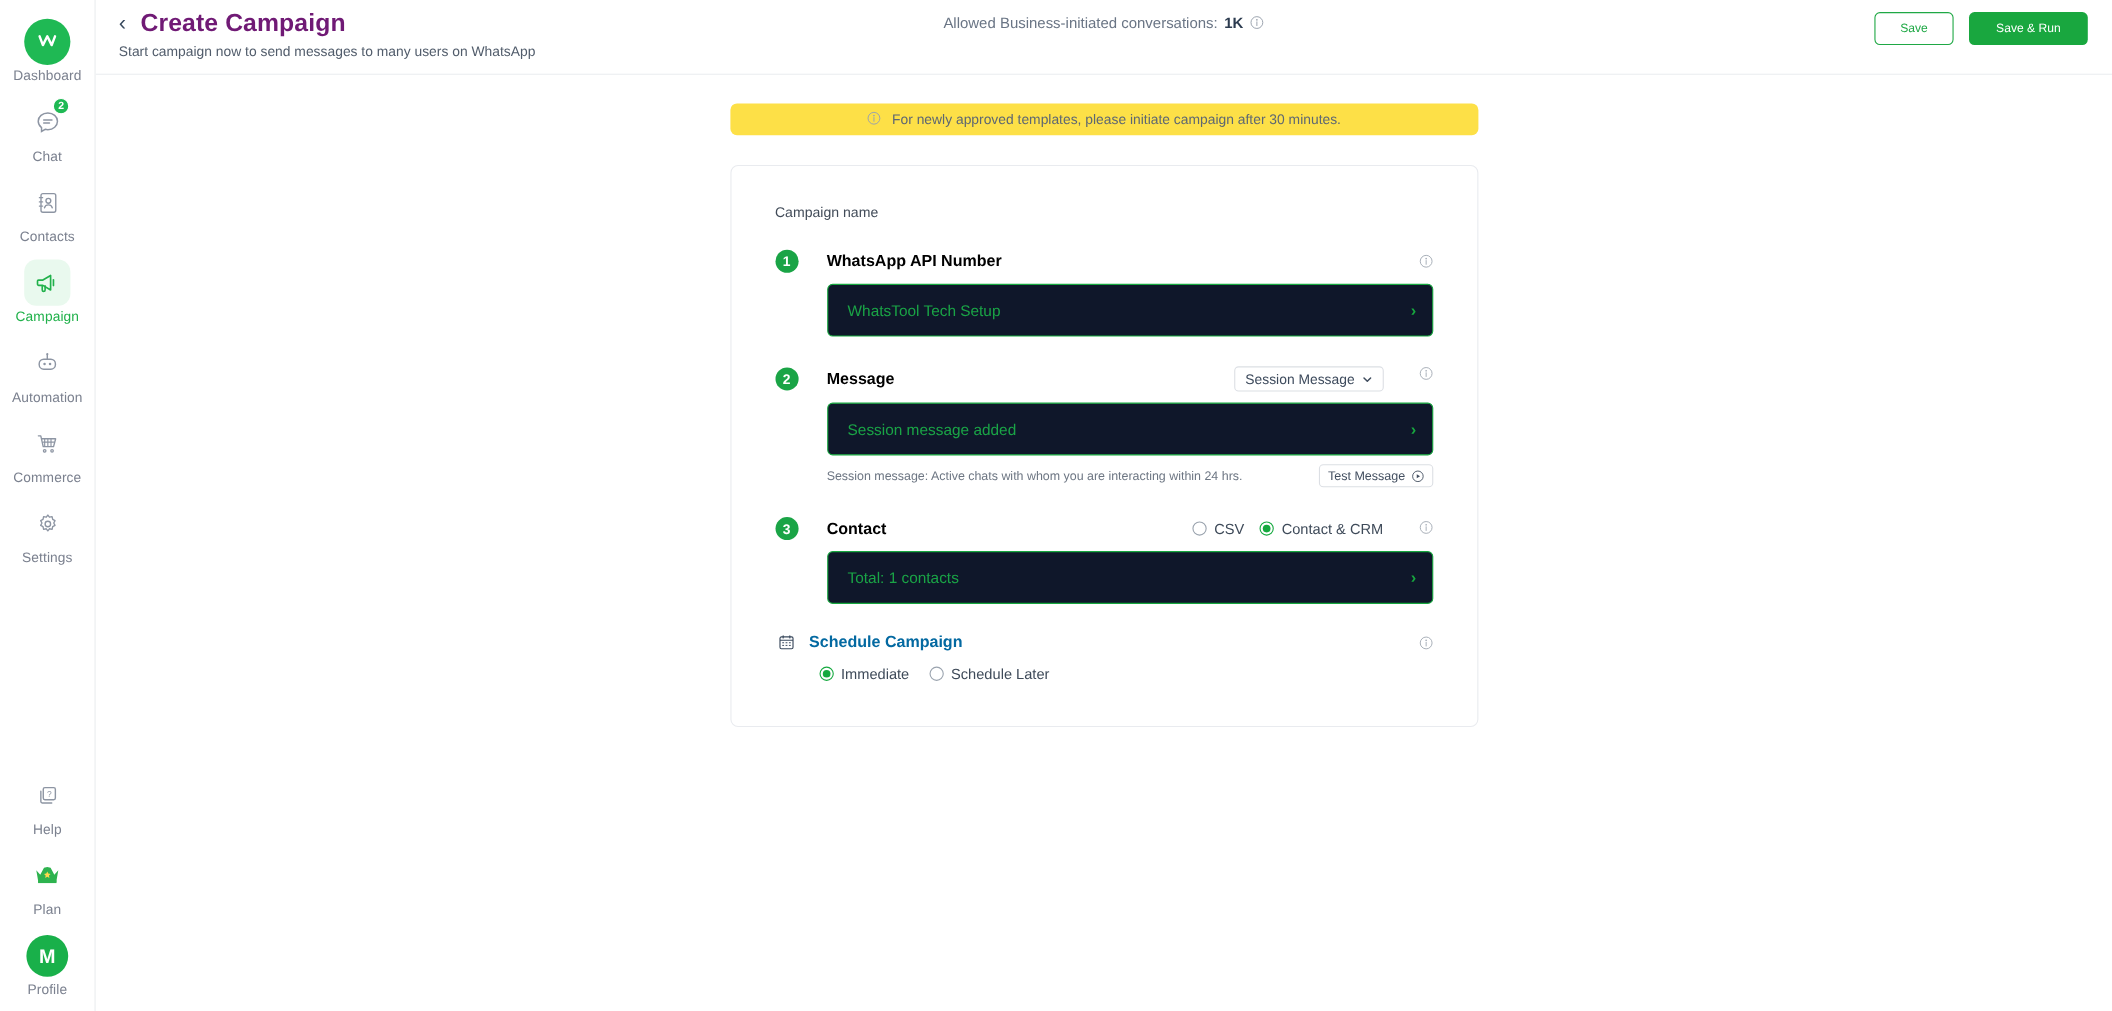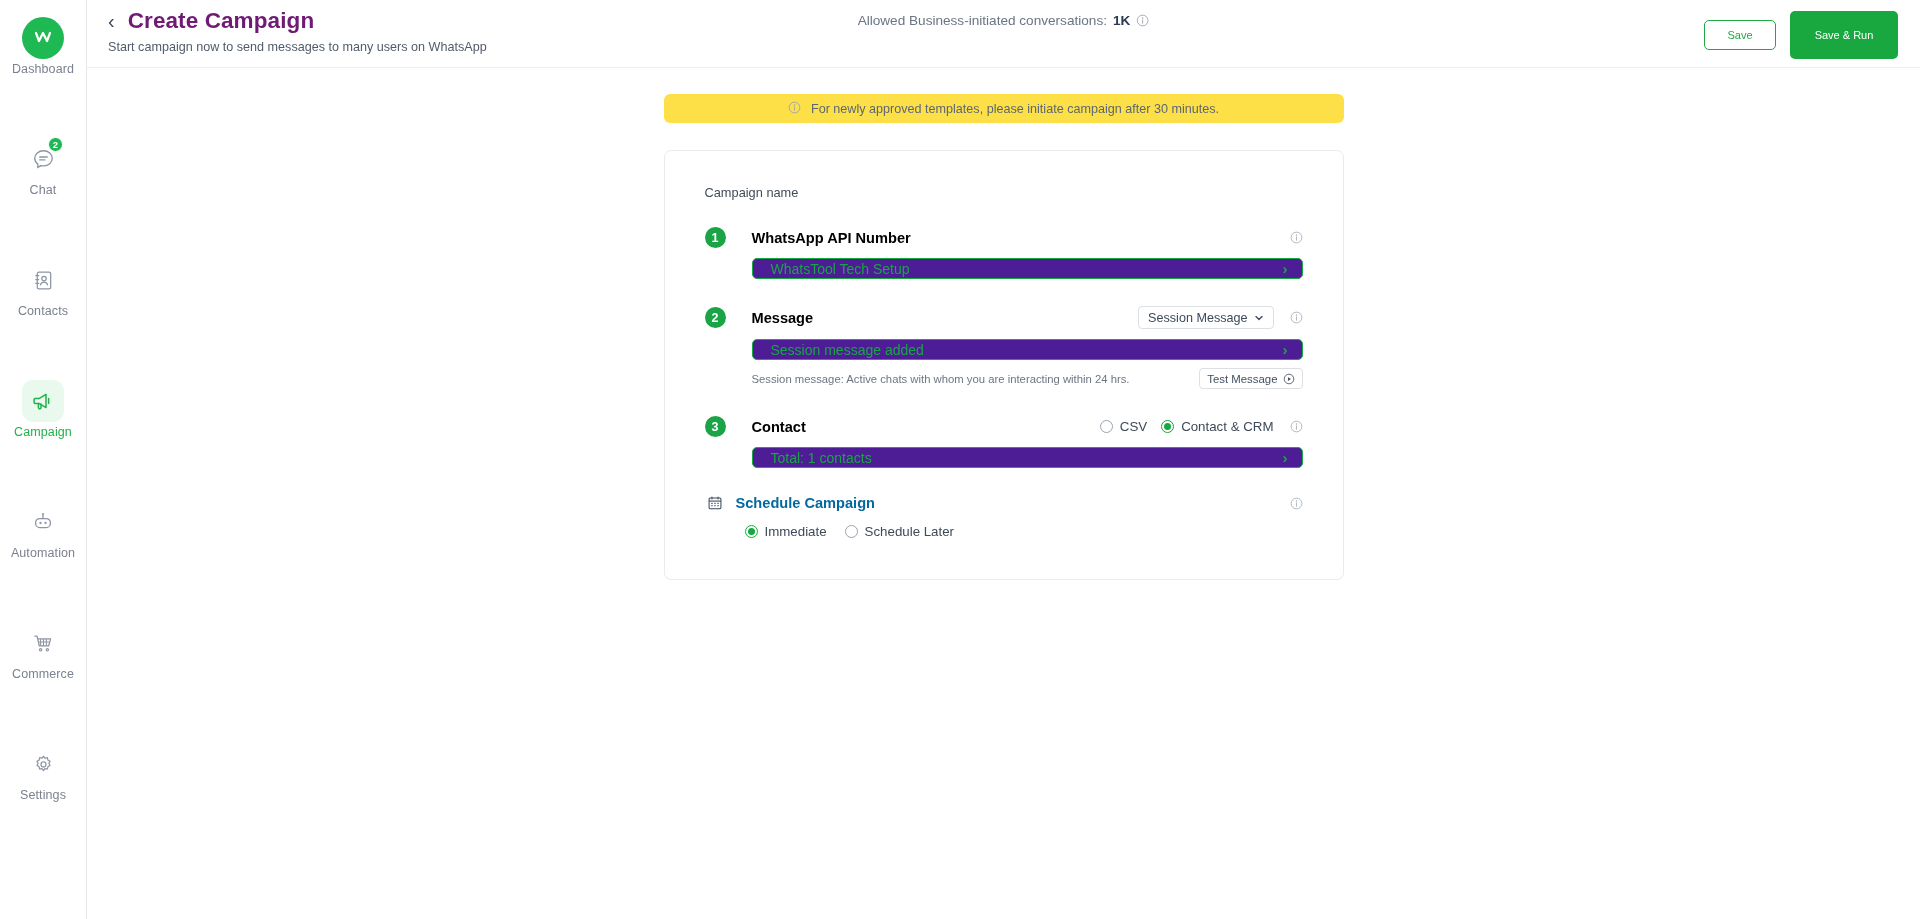--- a/index.html
+++ b/index.html
@@ -12,21 +12,20 @@
   .app { display: flex; width: 1920px; height: 919px; }
 
   
   .sidebar {
     width: 87px; height: 919px;
     background: #ffffff;
     border-right: 1px solid #e6e8ec;
     display: flex; flex-direction: column; align-items: center;
     padding-top: 8px;
     flex: 0 0 87px;
-    gap: 48px;
   }
   .nav-item {
     width: 87px;
     display: flex; flex-direction: column; align-items: center;
     padding: 9px 0 5px 0;
     cursor: pointer;
     position: relative;
   }
   .nav-icon-wrap {
     width: 42px; height: 42px;
@@ -95,21 +94,21 @@
   .btn {
     font-size: 11px; border-radius: 5px; cursor: pointer;
     display: flex; align-items: center; justify-content: center;
     font-family: "Liberation Sans", sans-serif;
   }
   .btn-outline {
     width: 72px; height: 30px;
     border: 1.6px solid #1fa845; color: #1fa845; background: #fff;
   }
   .btn-primary {
-    width: 108px; height: 48px;
+    width: 108px; height: 30px;
     border: none; background: #19a73f; color: #ffffff;
   }
 
   
   .content {
     height: 851px; overflow: hidden;
     display: flex; flex-direction: column; align-items: center;
     padding-top: 26px;
   }
   .notice {
@@ -152,21 +151,21 @@
   .step-title {
     font-size: 14.6px; font-weight: bold; color: #000000;
     margin-left: 26px;
   }
   .step-icon-cal { width: 21px; display:flex; align-items:center; justify-content:center; }
   .step-title-dark {
     font-size: 14.6px; font-weight: bold; color: #0369a1;
     margin-left: 10px;
   }
   .head-right {
-    margin-left: auto; display: flex; align-items: center; gap: 16px;
+    margin-left: auto; display: flex; gap: 32px;
   }
   .select-pill {
     border: 1px solid #dcdfe4; border-radius: 4px;
     height: 23px; padding: 0 9px;
     display: flex; align-items: center; gap: 6px;
     font-size: 12.6px; color: #3d4a5c; cursor: pointer; background: #fff;
   }
   .info-i { cursor: pointer; display: flex; }
 
   .radio-group { display: flex; align-items: center; gap: 14px; }
@@ -179,27 +178,27 @@
   }
   .radio.checked { border-color: #15a93f; }
   .radio.checked::after {
     content: ''; width: 7px; height: 7px; border-radius: 50%; background: #15a93f;
   }
   .radio-label { font-size: 13.3px; color: #3e4a59; }
 
   .select-box {
     margin-left: 47px;
     margin-top: 10px;
-    height: 21px;
+    height: 48px;
     border: 1.8px solid #17a73f;
     border-radius: 5px;
     display: flex; align-items: center; justify-content: space-between;
     padding: 0 14px 0 18px;
     cursor: pointer;
-    background: #4c1d95;
+    background: #0f172a;
   }
   .select-box-text { font-size: 14px; color: #1aa446; }
   .chev-right { color: #17a73f; font-size: 15px; font-weight: bold; line-height:1; }
 
   .hint-row {
     margin-left: 47px;
     display: flex; align-items: center; justify-content: space-between;
     margin-top: 8px;
   }
   .hint-text { font-size: 11.3px; color: #6d7683; }

